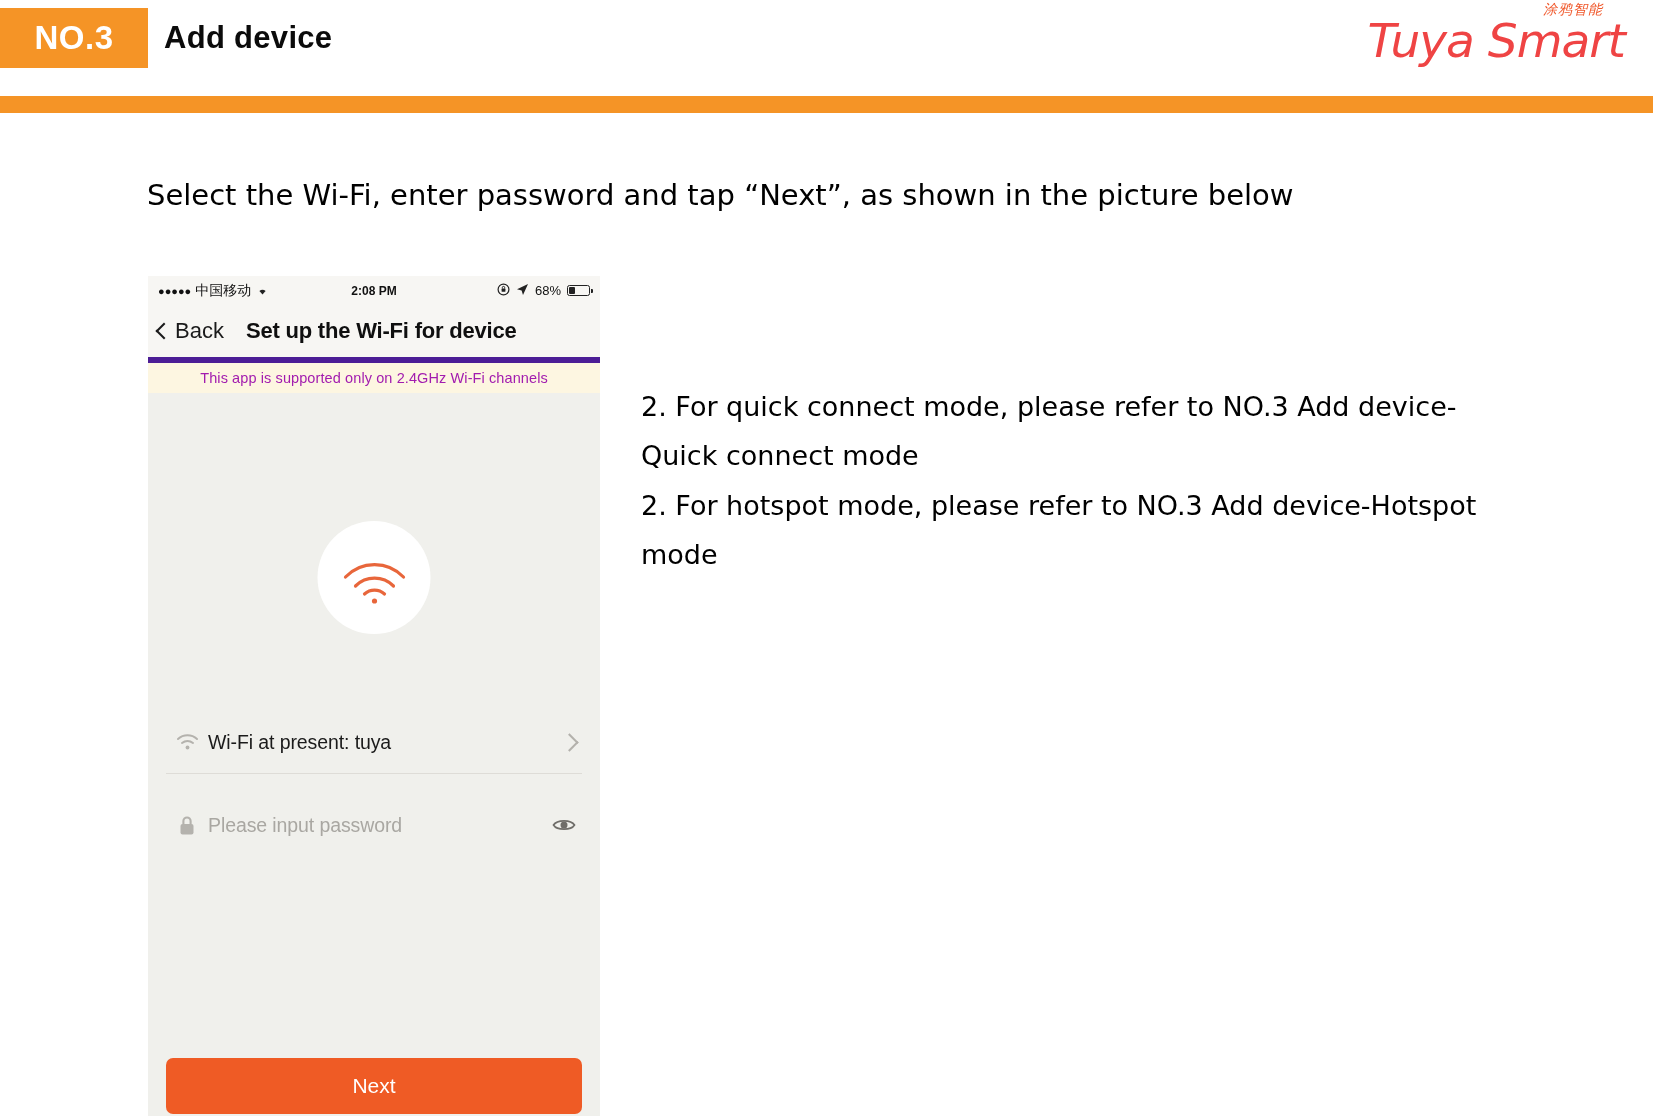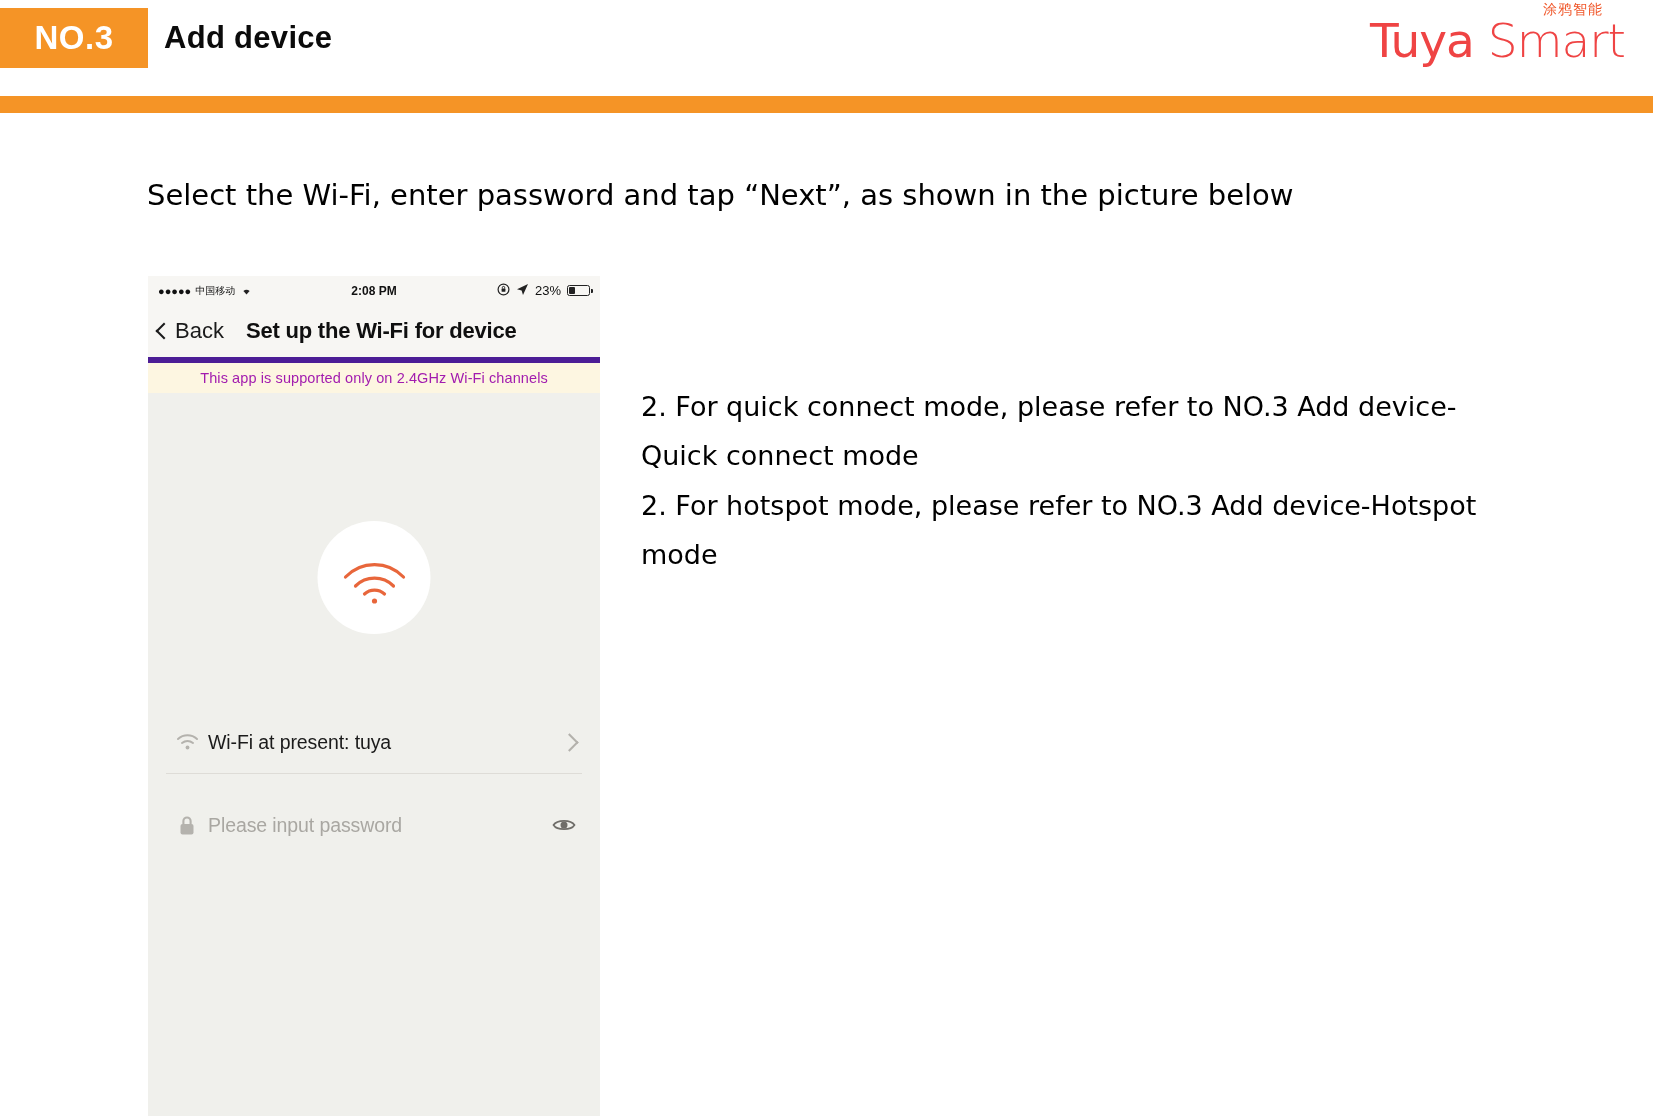--- a/index.html
+++ b/index.html
@@ -49,20 +49,21 @@
     color: #0b0b0b;
     letter-spacing: 0.3px;
   }
   .brand {
     position: absolute;
     right: 28px;
     top: 2px;
     width: 300px;
     text-align: right;
     line-height: 1;
+    font-style: italic;
   }
   .brand-cn {
     font-size: 14px;
     color: #F0572A;
     letter-spacing: 1px;
     display: block;
     margin-right: 22px;
     margin-bottom: 1px;
   }
   .brand-en {
@@ -115,21 +116,21 @@
     color: #111;
     padding: 0 10px;
   }
   .sb-left {
     display: flex;
     align-items: center;
     gap: 4px;
     font-size: 14px;
   }
   .sb-dots { letter-spacing: 0px; font-size: 11px; }
-  .sb-carrier { font-size: 10px; }
+  .sb-carrier { font-size: 14px; }
   .sb-center {
     position: absolute;
     left: 0; right: 0;
     text-align: center;
     font-size: 12px;
     font-weight: bold;
     pointer-events: none;
   }
   .sb-right {
     margin-left: auto;
@@ -331,21 +332,21 @@
           <circle cx="6.5" cy="6.5" r="5.4" fill="none" stroke="#222" stroke-width="1.2"></circle>
           <rect x="4.6" y="5.6" width="3.8" height="3.2" rx="0.6" fill="#222"></rect>
           <path d="M5.3 5.6 v-1 a1.2 1.2 0 0 1 2.4 0 v1" fill="none" stroke="#222" stroke-width="1"></path>
         </svg>
       </span>
       <span>
         <svg width="13" height="13" viewBox="0 0 13 13">
           <path d="M12 1 L1 6.2 L5.6 7.4 L7 12 Z" fill="#222"></path>
         </svg>
       </span>
-      <span>23%</span>
+      <span>68%</span>
       <span class="battery">
           <span class="fill" style="width: 29%;"></span>
         </span>
     </div>
   </div>
 
   <div class="nav-bar">
     <div class="nav-back">
       <span class="chev-left"></span>
       <span>Back</span>
@@ -389,19 +390,20 @@
       </div>
       <div class="row-text placeholder">Please input password</div>
       <div class="row-tail">
         <svg width="24" height="16" viewBox="0 0 24 16">
           <path d="M1.5 8 C5 2.4 19 2.4 22.5 8 C19 13.6 5 13.6 1.5 8 Z" fill="none" stroke="#6F6D69" stroke-width="1.7"></path>
           <circle cx="12" cy="8" r="3.5" fill="#6F6D69"></circle>
         </svg>
       </div>
     </div>
 
+    <button class="next-button">Next</button>
   </div>
 </div>
 
 <div class="notes">
   <p>2. For quick connect mode, please refer to NO.3 Add device-Quick connect mode</p>
   <p>2. For hotspot mode, please refer to NO.3 Add device-Hotspot mode</p>
 </div>
 
 </body></html>

